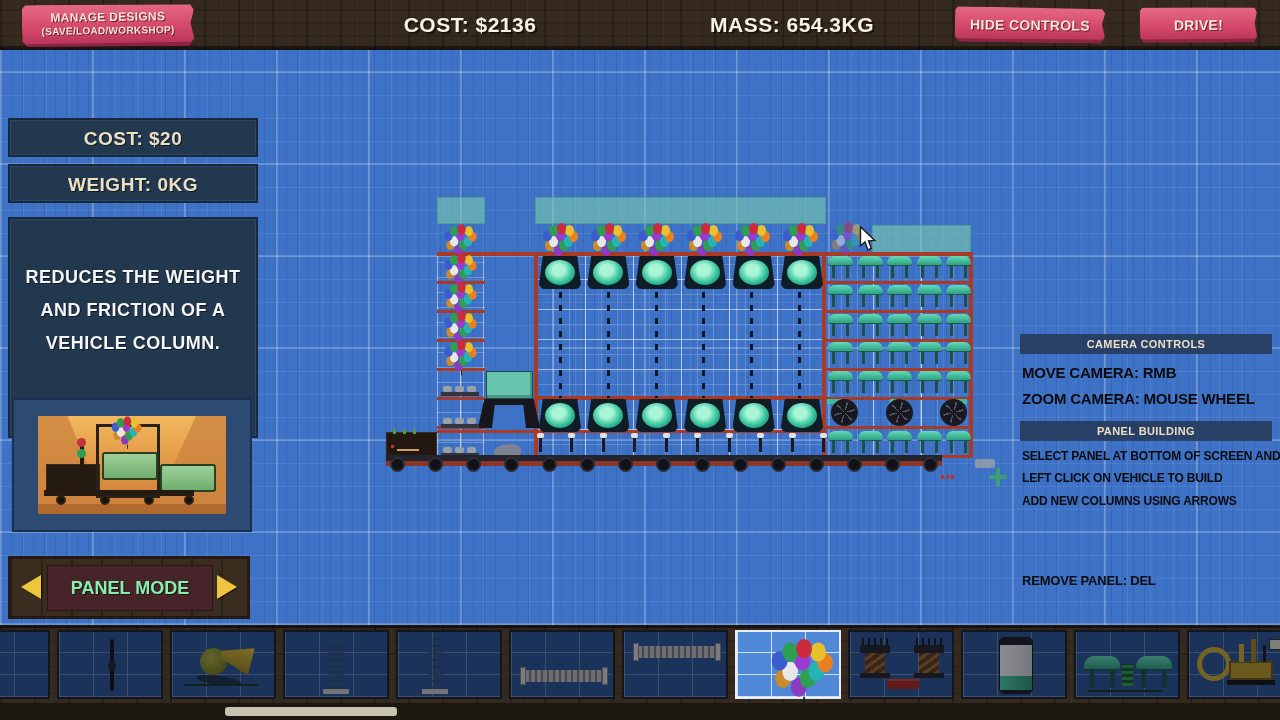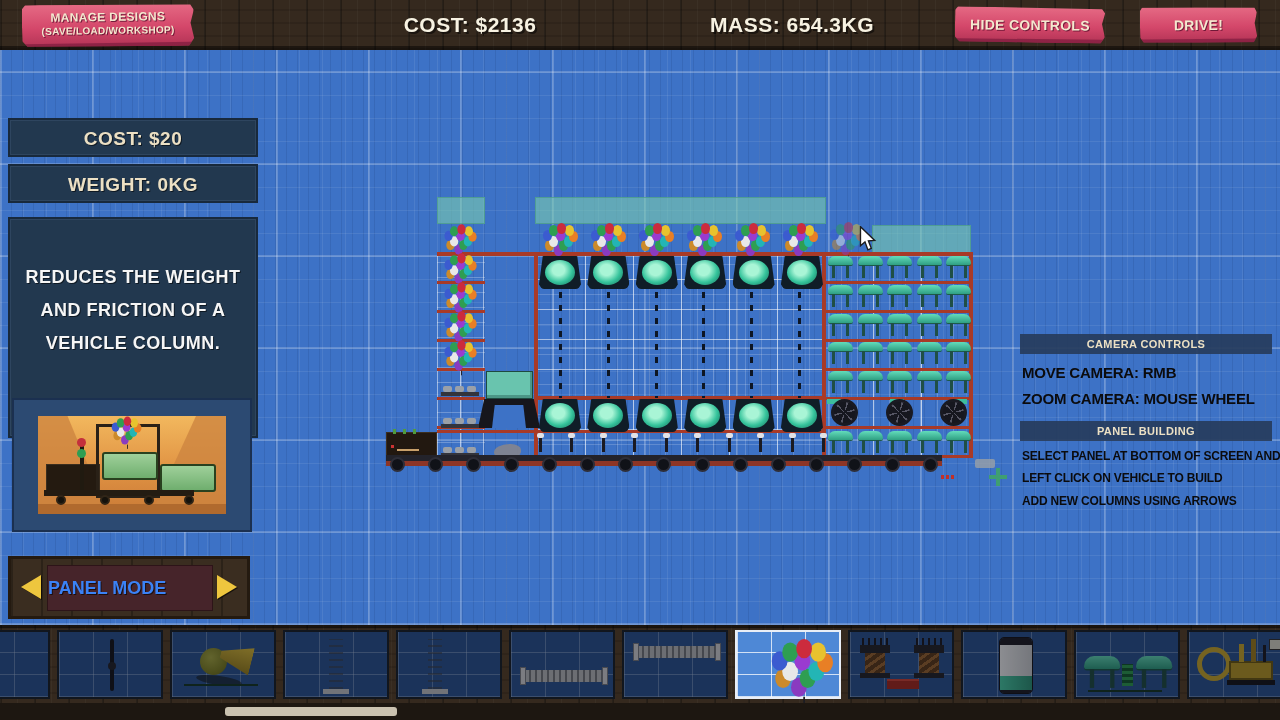--- a/index.html
+++ b/index.html
@@ -63,21 +63,21 @@
   .chalksmall{position:absolute;left:8px;top:48px;width:52px;height:26px;background:#241a10;border:1px solid #3a2d1e;}
   .truckbase{position:absolute;left:6px;top:74px;width:150px;height:6px;background:#241c12;}
   .pwheel{position:absolute;top:79px;width:10px;height:10px;border-radius:50%;background:#15120c;border:2px solid #302517;box-sizing:border-box;}
   .tlight{position:absolute;left:42px;top:24px;width:4px;height:52px;background:#201a10;}
   .tl-dot{position:absolute;left:39px;width:9px;height:9px;border-radius:50%;}
 
   
   .modebtn{position:absolute;left:8px;top:556px;width:242px;height:63px;background:#3a2d20;border:3px solid #241a10;box-sizing:border-box;
     background-image:repeating-linear-gradient(90deg,rgba(0,0,0,.25) 0 2px,transparent 2px 30px);}
   .modeinner{position:absolute;left:36px;top:6px;width:164px;height:44px;background:#46242a;border:1px solid #2d1418;
-    color:#3b82f6;font-size:18px;line-height:44px;text-align:left;text-shadow:1px 1px 0 rgba(0,0,0,.6);}
+    color:#86efac;font-size:18px;line-height:44px;text-align:center;text-shadow:1px 1px 0 rgba(0,0,0,.6);}
   .arrow{position:absolute;top:16px;width:0;height:0;border-top:12px solid transparent;border-bottom:12px solid transparent;
     filter:drop-shadow(1px 1px 0 rgba(0,0,0,.6));}
   .arrow-l{left:10px;border-right:20px solid #eec63e;}
   .arrow-r{right:10px;border-left:20px solid #eec63e;}
 
   
   .gblock{position:absolute;background:rgba(124,205,175,.60);border:1px solid rgba(64,148,118,.55);box-sizing:border-box;}
   .rbar{position:absolute;height:4px;background:#a83a27;}
   .rvert{position:absolute;width:4px;background:#a83a27;}
   .gridmain{position:absolute;left:537px;top:253px;width:286px;height:207px;
@@ -482,20 +482,21 @@
 
   <div class="helpheader" style="top:334px;">CAMERA CONTROLS</div>
   <div class="helpline" style="top:364px;font-size:15px;">MOVE CAMERA: RMB</div>
   <div class="helpline" style="top:390px;font-size:15px;">ZOOM CAMERA: MOUSE WHEEL</div>
 
   <div class="helpheader" style="top:421px;">PANEL BUILDING</div>
   <div class="helpline" style="top:449px;font-size:12px;">SELECT PANEL AT BOTTOM OF SCREEN AND</div>
   <div class="helpline" style="top:471px;font-size:12px;">LEFT CLICK ON VEHICLE TO BUILD</div>
   <div class="helpline" style="top:494px;font-size:12px;">ADD NEW COLUMNS USING ARROWS</div>
 
+  <div class="helpline" style="top:573px;font-size:13px;">REMOVE PANEL: DEL</div>
 
   <div class="wood toolbar"></div>
 
   <div class="tile" style="left:-56px;">
       <div class="dim"></div>
     </div>
 
   <div class="tile" style="left:57px;">
     <div class="ticon">
         <div class="i-prop"></div>

